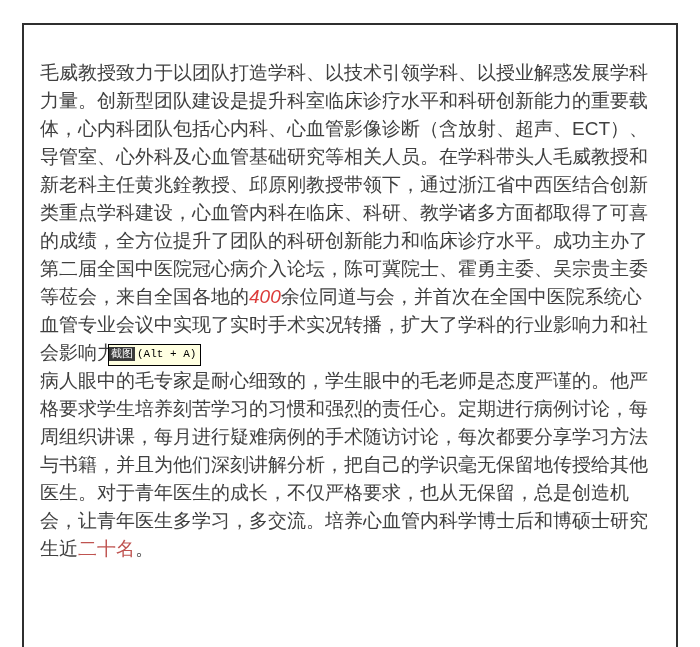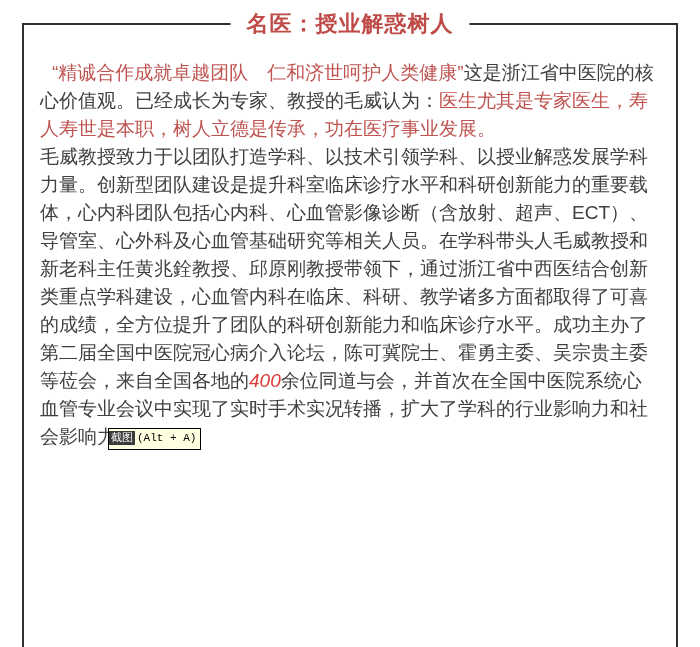--- a/index.html
+++ b/index.html
@@ -72,18 +72,17 @@
     background: var(--tt-hl-bg, #3a3a3a);
     color: var(--tt-hl-text, #ffffff);
     padding: 1px 2px;
     margin-right: 2px;
   }
 </style>
 </head>
 <body>
 
 <div class="frame">
-  <div class="legend">名医：授业解惑树人</div>
   <div class="content" id="article">
-      <p class="indent"><span class="seg-red">“精诚合作成就卓越团队　仁和济世呵护人类健康”</span><span class="seg-normal">这是浙江省中医院的核心价值观。已经成长为专家、教授的毛威认为：</span><span class="seg-red">医生尤其是专家医生，寿人寿世是本职，树人立德是传承，功在医疗事业发展。</span></p>
       <p class=""><span class="seg-normal">毛威教授致力于以团队打造学科、以技术引领学科、以授业解惑发展学科力量。创新型团队建设是提升科室临床诊疗水平和科研创新能力的重要载体，心内科团队包括心内科、心血管影像诊断（含放射、超声、ECT）、导管室、心外科及心血管基础研究等相关人员。在学科带头人毛威教授和新老科主任黄兆銓教授、邱原刚教授带领下，通过浙江省中西医结合创新类重点学科建设，心血管内科在临床、科研、教学诸多方面都取得了可喜的成绩，全方位提升了团队的科研创新能力和临床诊疗水平。成功主办了第二届全国中医院冠心病介入论坛，陈可冀院士、霍勇主委、吴宗贵主委等莅会，来自全国各地的</span><span class="seg-bright-red">400</span><span class="seg-normal">余位同道与会，并首次在全国中医院系统心血管专业会议中实现了实时手术实况转播，扩大了学科的行业影响力和社会影响力</span><span class="tooltip"><span class="tooltip-hl">截图</span><span>(Alt + A)</span></span></p>
+      <p class=""><span class="seg-normal">病人眼中的毛专家是耐心细致的，学生眼中的毛老师是态度严谨的。他严格要求学生培养刻苦学习的习惯和强烈的责任心。定期进行病例讨论，每周组织讲课，每月进行疑难病例的手术随访讨论，每次都要分享学习方法与书籍，并且为他们深刻讲解分析，把自己的学识毫无保留地传授给其他医生。对于青年医生的成长，不仅严格要求，也从无保留，总是创造机会，让青年医生多学习，多交流。培养心血管内科学博士后和博硕士研究生近</span><span class="seg-red">二十名</span><span class="seg-normal">。</span></p>
     </div>
 </div>
 
 </body></html>

